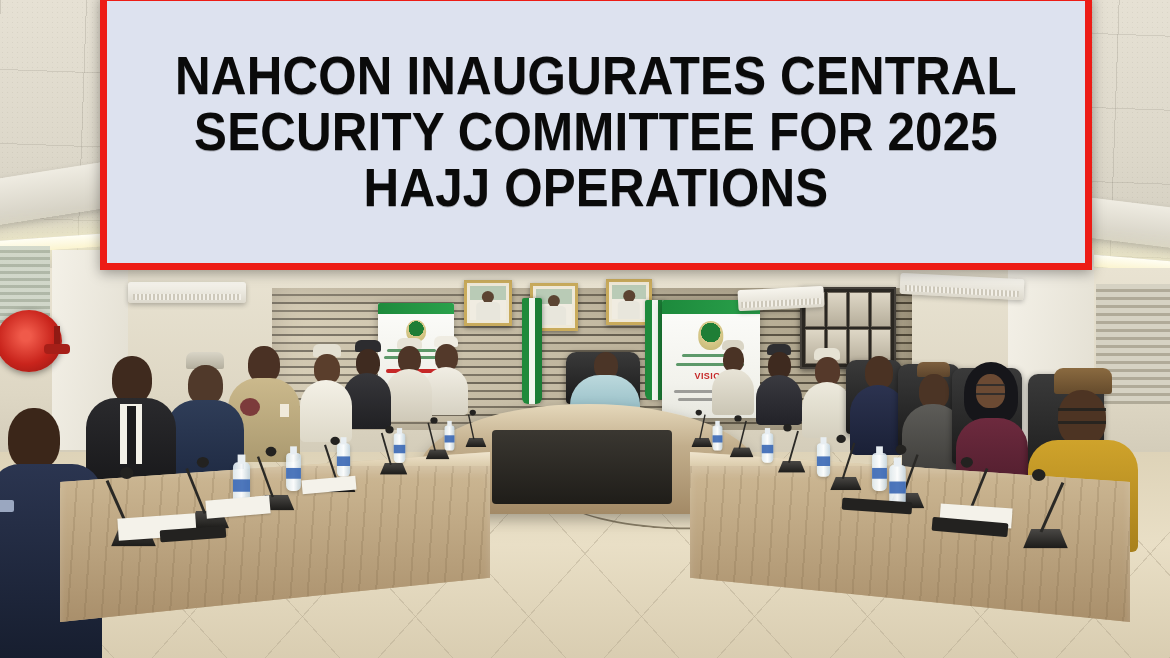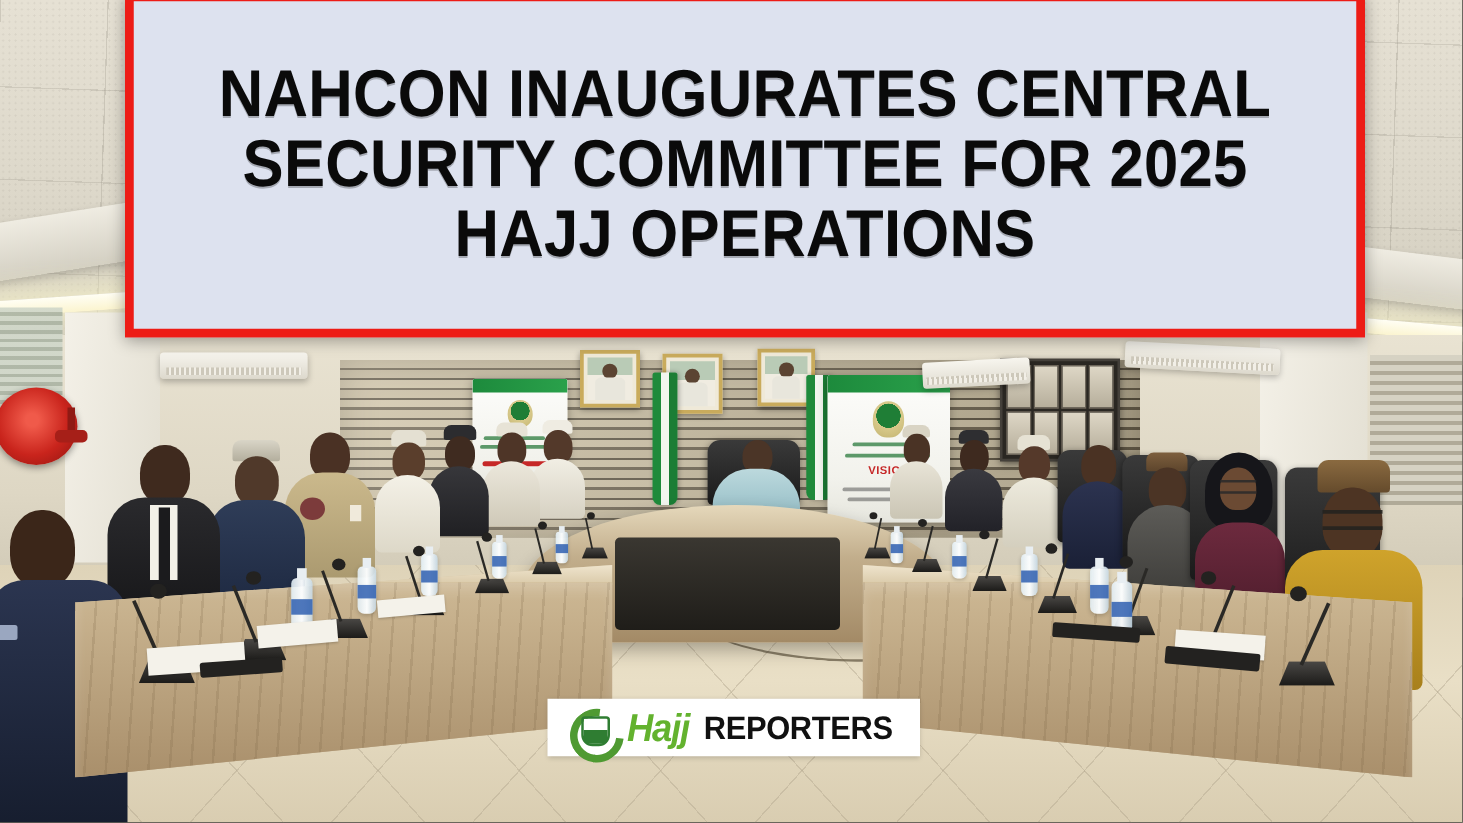--- a/index.html
+++ b/index.html
@@ -523,22 +523,14 @@
     <div class="plate" style="left:160px;top:528px;width:66px;height:12px;transform:rotate(-4deg);"></div>
     <div class="plate" style="left:842px;top:500px;width:70px;height:12px;transform:rotate(4deg);"></div>
     <div class="plate" style="left:932px;top:520px;width:76px;height:14px;transform:rotate(5deg);"></div>
 
   </div>
 
   <div class="headline">
     <h1>NAHCON INAUGURATES CENTRAL SECURITY COMMITTEE FOR 2025 HAJJ OPERATIONS</h1>
   </div>
 
-  <div class="watermark">
-    <span class="wm-logo">
-      <span class="ring"></span>
-        <span class="shield"></span>
-    </span>
-    <span class="wm-hajj">Hajj</span>
-    <span class="wm-rep">REPORTERS</span>
-  </div>
 
 </div>
 
 </body></html>

